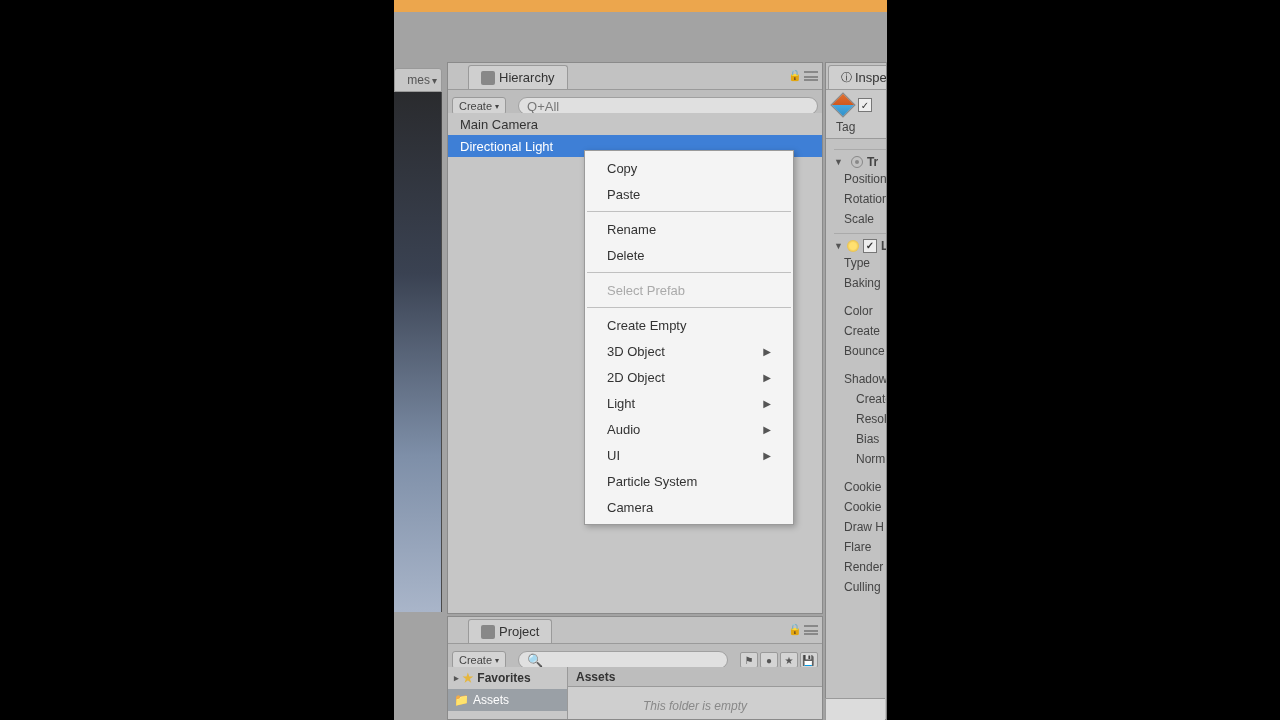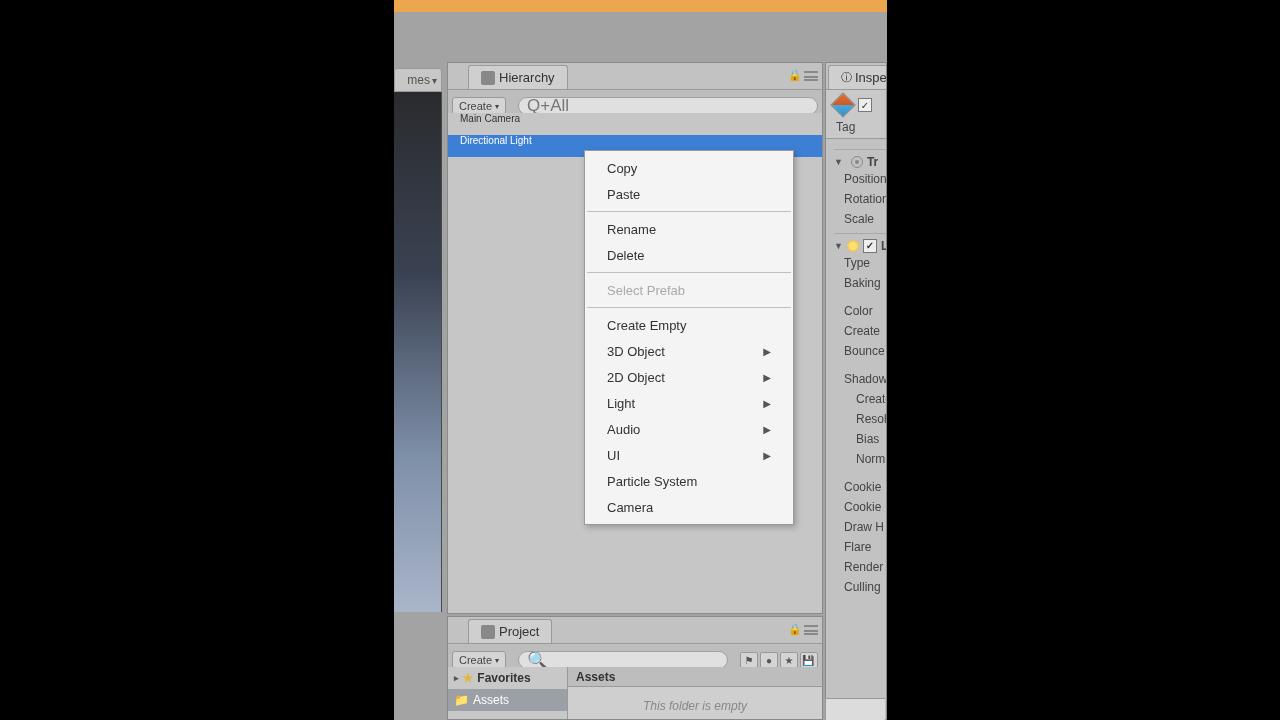--- a/index.html
+++ b/index.html
@@ -50,30 +50,30 @@
     display: flex; align-items: center; gap: 12px; padding: 16px 4px;
   }
   .create-btn {
     height: 18px; padding: 0 6px; background: #d4d4d4; border: 1px solid #9a9a9a;
     font-size: 11px; color: #444; display: flex; align-items: center; border-radius: 3px;
     cursor: pointer;
   }
   .create-btn .dd { font-size: 8px; margin-left: 3px; }
   .search-pill {
     flex: 1; height: 18px; background: #e0e0e0; border: 1px solid #a0a0a0;
-    border-radius: 9px; font-size: 17px; color: #777; padding: 0 8px;
+    border-radius: 9px; font-size: 13px; color: #777; padding: 0 8px;
     display: flex; align-items: center;
   }
   .hierarchy-list {
     position: absolute; left: 0; top: 50px; width: 100%; bottom: 0;
     background: #c6c6c6;
   }
   .hrow {
-    height: 22px; display: flex; padding-left: 12px;
-    font-size: 10px; color: #333; cursor: pointer;
+    height: 22px; display: flex; align-items: center; padding-left: 12px;
+    font-size: 13px; color: #333; cursor: pointer;
   }
   .hrow.selected { background: #3e7fd6; color: #fff; }
 
   .context-menu {
     position: absolute; left: 190px; top: 150px; width: 210px;
     background: #f4f4f4; border: 1px solid #9a9a9a; box-shadow: 2px 2px 6px rgba(0,0,0,0.25);
     padding: 4px 0;
   }
   .ctx-item {
     height: 26px; display: flex; align-items: center; justify-content: space-between;

